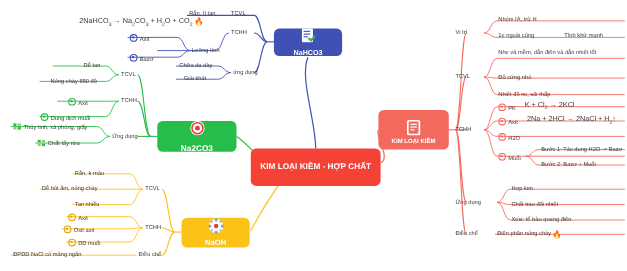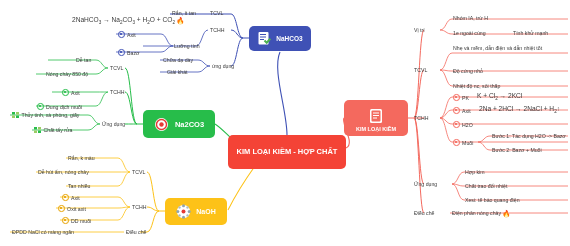--- a/index.html
+++ b/index.html
@@ -14,20 +14,21 @@
   svg.links{position:absolute;left:0;top:0;width:570px;height:246px;pointer-events:none;}
 
   .node{position:absolute;white-space:nowrap;}
 
   
   .topic{
     border-radius:5px;
     display:flex;align-items:center;justify-content:center;
     color:#ffffff;font-weight:bold;text-align:center;
     box-sizing:border-box;
+    flex-direction:column;
   }
   #central{
     left:228px;top:135px;width:118px;height:34px;
     background:#f44336;font-size:7.5px;line-height:10px;padding:2px 4px;
   }
   #node-kimloaikiem{
     left:344px;top:100px;width:64px;height:36px;
     background:#f4695e;font-size:5.5px;
     flex-direction:column;gap:2px;padding-top:3px;
   }

